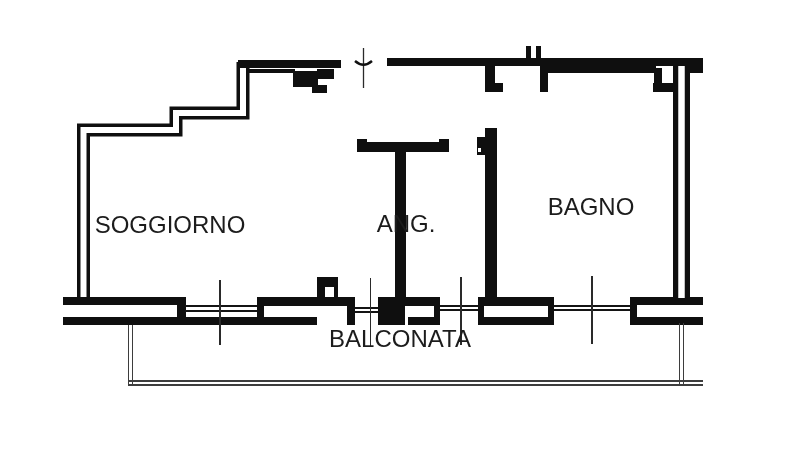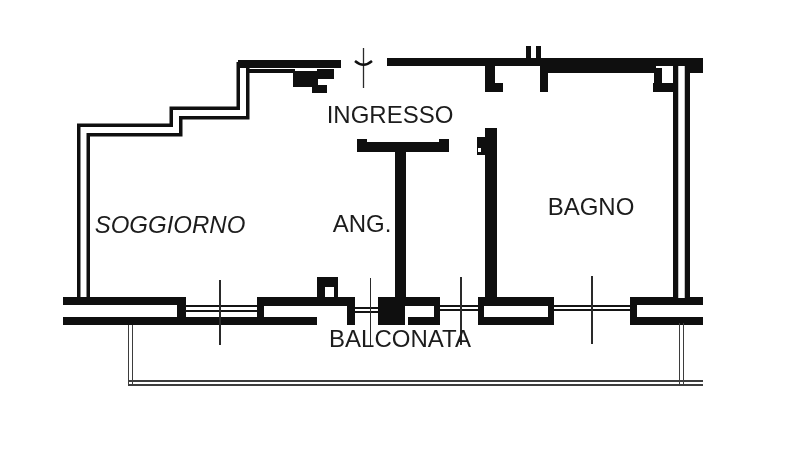--- a/index.html
+++ b/index.html
@@ -7,21 +7,21 @@
     position:relative;width:800px;height:452px;background:#ffffff;
     overflow:hidden;font-family:"Liberation Sans", sans-serif;
   }
   #plan-svg{position:absolute;left:0;top:0;}
   .label{
     position:absolute;transform:translate(-50%,-50%);
     font-size:24px;color:#1c1c1c;letter-spacing:0px;white-space:nowrap;
     font-family:"Liberation Sans", sans-serif;line-height:1.0;
     user-select:none;
   }
-  .label-2line{text-align:center;line-height:32px;}
+  .label-2line{text-align:center;line-height:32px;margin-left:44px;}
 </style>
 </head>
 <body>
 
 <div id="stage">
 
   <svg id="plan-svg" width="800" height="452" viewBox="0 0 800 452">
 
     <g fill="#0f0f0f" shape-rendering="crispEdges">
 
@@ -121,23 +121,22 @@
     <g stroke="#3d3d3d" stroke-width="1.4" shape-rendering="crispEdges">
       <line x1="128.7" y1="325" x2="128.7" y2="385.5"></line>
       <line x1="132.5" y1="325" x2="132.5" y2="385.5"></line>
       <line x1="128" y1="381" x2="703" y2="381"></line>
       <line x1="128" y1="385" x2="703" y2="385"></line>
       <line x1="679.7" y1="323" x2="679.7" y2="385"></line>
       <line x1="683.5" y1="323" x2="683.5" y2="385"></line>
     </g>
   </svg>
 
-  <div class="label" style="left:170px;top:225px;font-style:italic;">SOGGIORNO</div>
+  <div class="label" style="left:170px;top:225px;">SOGGIORNO</div>
 
-  <div class="label" style="left:390px;top:115px;">INGRESSO</div>
 
   <div class="label label-2line" style="left:362px;top:224px;">
     <div>ANG.</div>
   </div>
 
 
   <div class="label" style="left:591px;top:207px;">BAGNO</div>
 
   <div class="label" style="left:400px;top:339px;">BALCONATA</div>
 </div>

